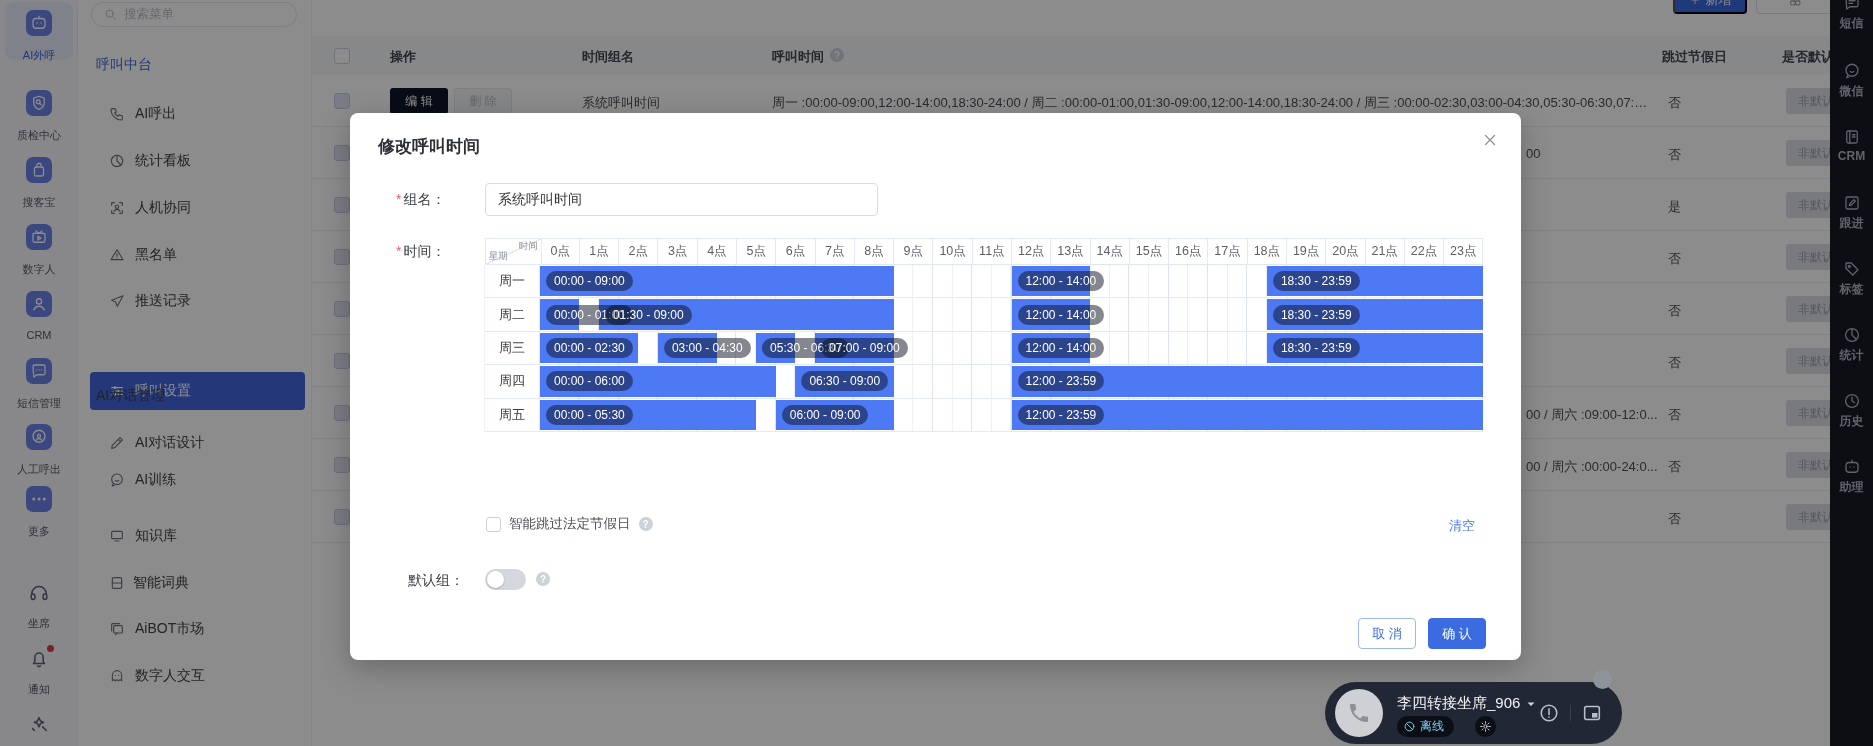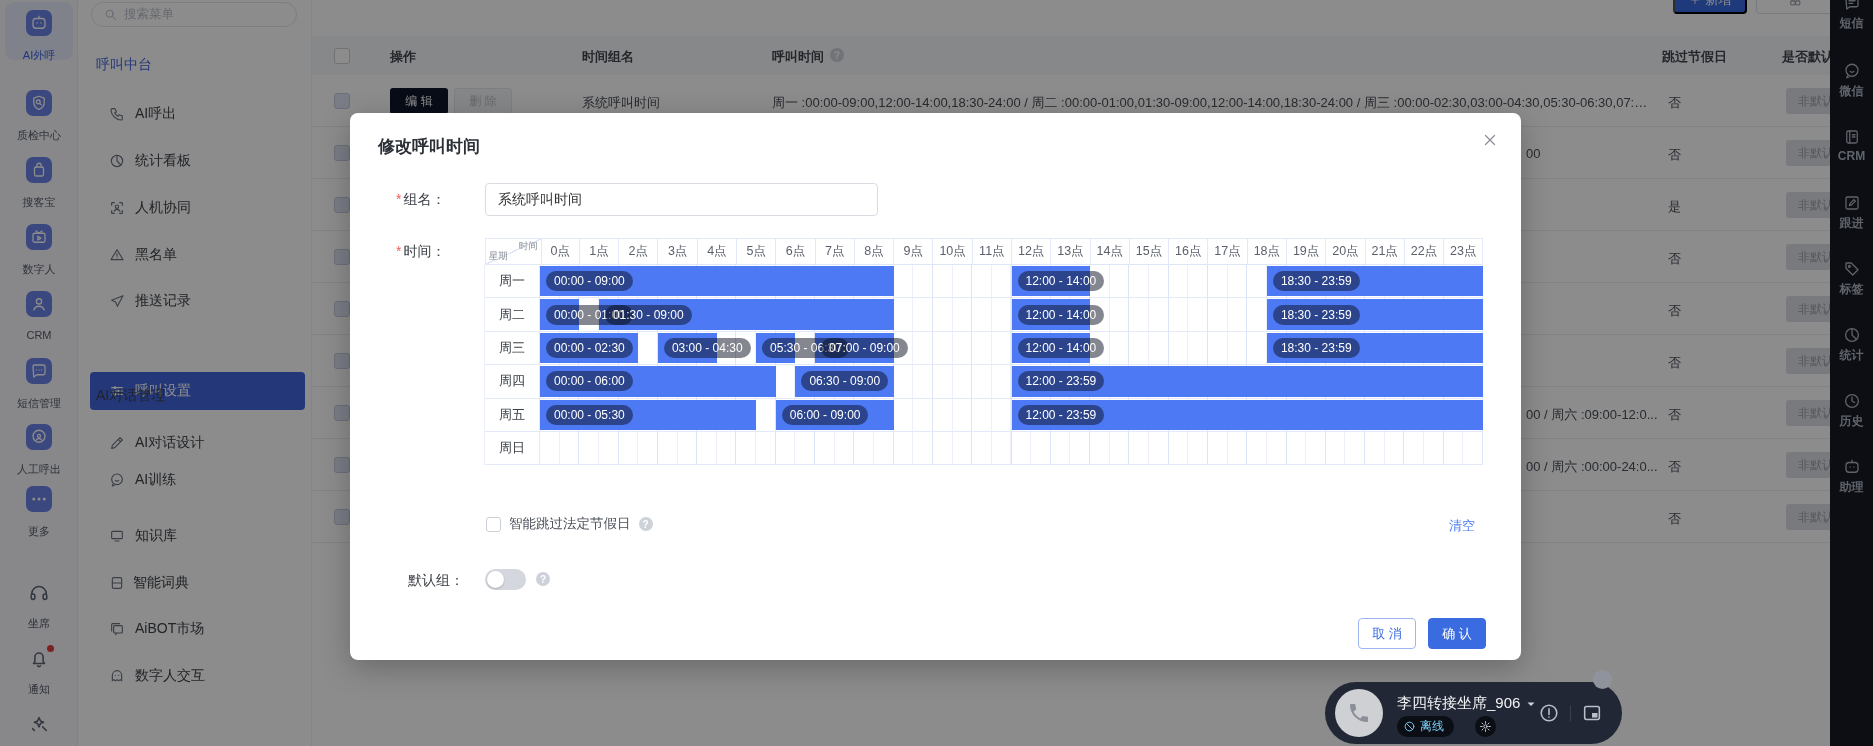--- a/index.html
+++ b/index.html
@@ -620,24 +620,20 @@
             <div class="g-day">周五</div>
             <div class="g-track">
               <div class="g-block" style="left: 0px; width: 216.104px;"></div>
               <div class="g-block" style="left: 235.75px; width: 117.875px;"></div>
               <div class="g-block" style="left: 471.5px; width: 471.5px;"></div>
               <div class="g-pill" style="left: 6px; z-index: 2;">00:00 - 05:30</div>
               <div class="g-pill" style="left: 241.75px; z-index: 3;">06:00 - 09:00</div>
               <div class="g-pill" style="left: 477.5px; z-index: 4;">12:00 - 23:59</div>
             </div>
           </div>
-          <div class="g-row">
-            <div class="g-day">周日</div>
-            <div class="g-track"></div>
-          </div>
         </div>
     </div>
 
     <div class="m-check">
       <span class="box"></span>
       <span>智能跳过法定节假日</span>
       <span class="helpq">?</span>
     </div>
     <div class="clear-link">清空</div>
 

